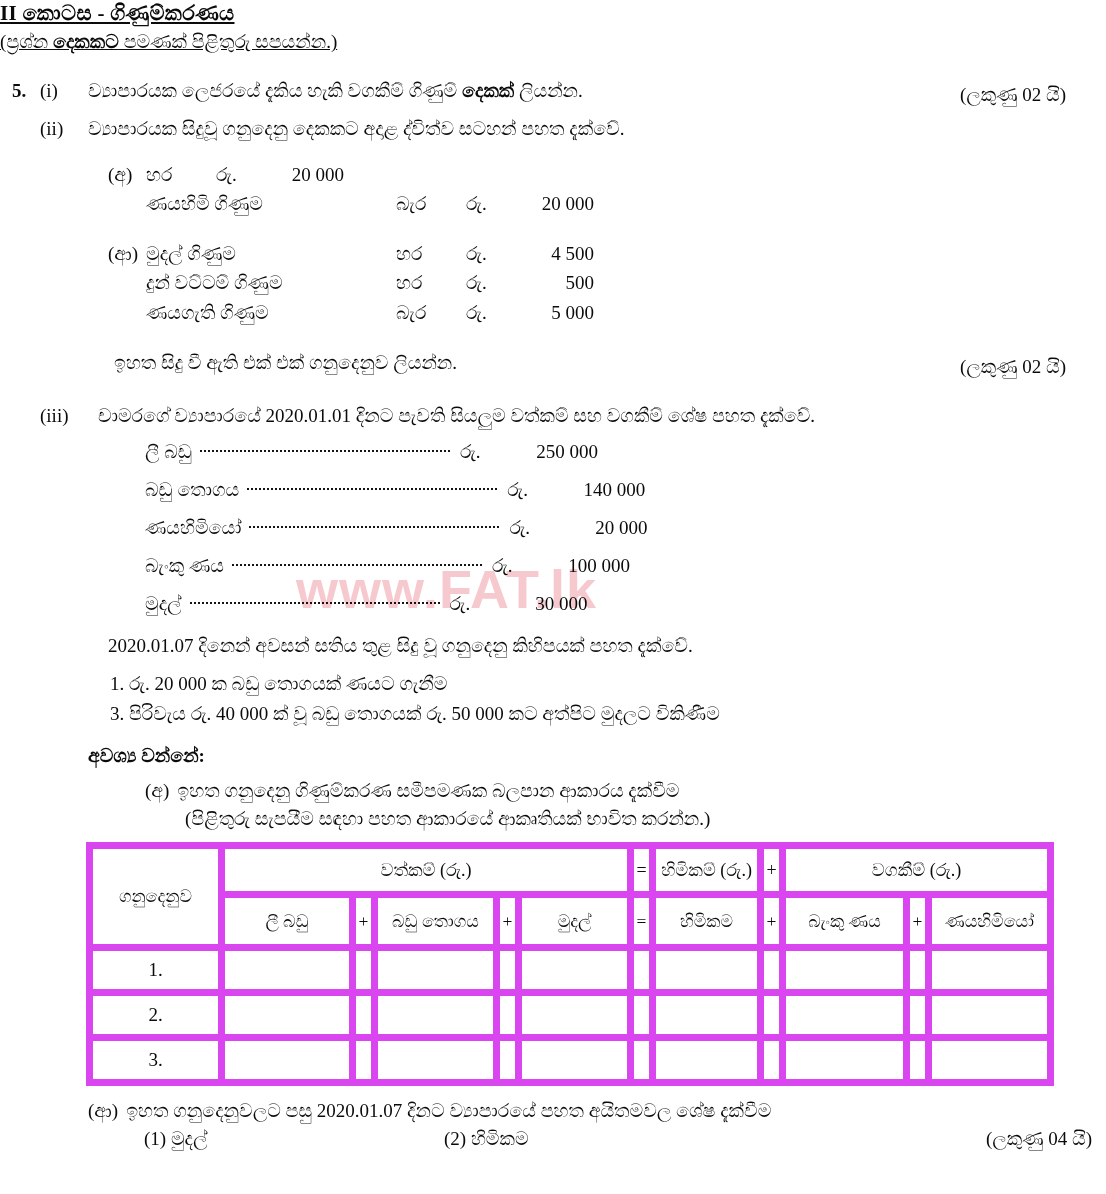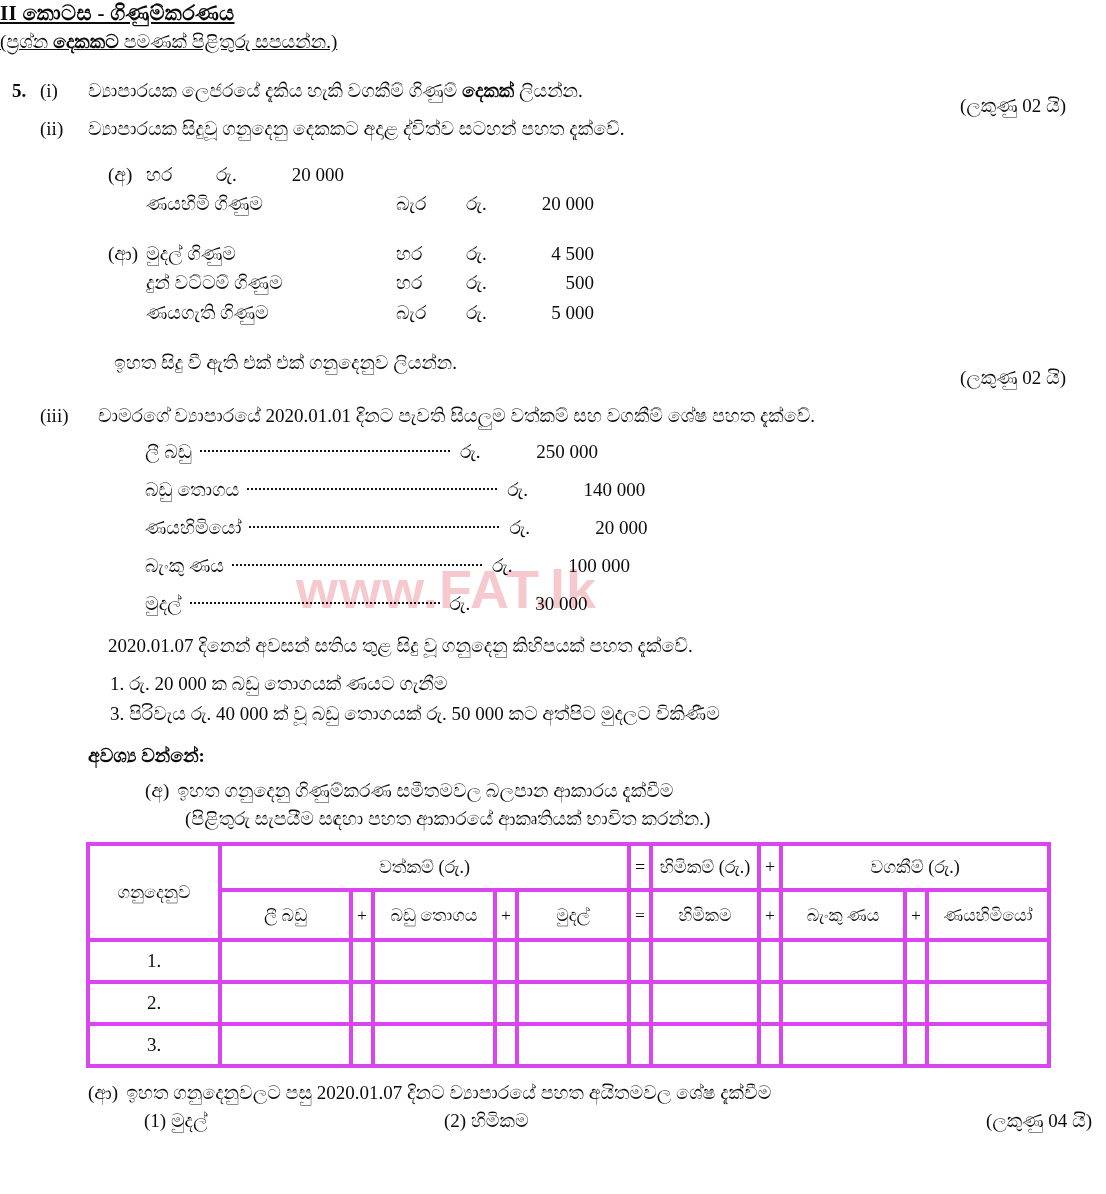--- a/index.html
+++ b/index.html
@@ -74,21 +74,21 @@
   .rnum {
     width: 48px;
     flex: 0 0 48px;
     text-align: left;
     font-size: 19px;
   }
   .qtext { flex: 1 1 auto; }
   .marks {
     position: absolute;
     right: 40px;
-    top: 15px;
+    top: 4px;
     font-size: 19px;
     white-space: nowrap;
   }
 
   
   .entry-group {
     margin-left: 108px;
     font-size: 19px;
     line-height: 1.55;
   }
@@ -181,21 +181,21 @@
   
   table.acc {
     border-collapse: collapse;
     width: 961px;
     margin-left: 86px;
     margin-top: 10px;
     table-layout: fixed;
     font-size: 17.5px;
   }
   table.acc td, table.acc th {
-    border: 4px solid #d946ef;
+    border: 7px solid #d946ef;
     padding: 0;
     text-align: center;
     font-weight: normal;
     vertical-align: middle;
   }
   table.acc th.grp {
     height: 42px;
     font-size: 18px;
   }
   table.acc th.sub {
@@ -352,21 +352,21 @@
     <div class="para" style="">2020.01.07 දිනෙන් අවසන් සතිය තුළ සිදු වූ ගනුදෙනු කිහිපයක් පහත දැක්වේ.</div>
 
     <div class="tx-list" style="margin-top:8px;">
       <div class="tx-item">1. රු. 20 000 ක බඩු තොගයක් ණයට ගැනීම</div>
       <div class="tx-item">3. පිරිවැය රු. 40 000 ක් වූ බඩු තොගයක් රු. 50 000 කට අත්පිට මුදලට විකිණීම</div>
     </div>
 
     <div class="need-head">අවශ්‍ය වන්නේ:</div>
 
     <div class="sub-req" style="margin-top:10px;">
-      <div><span class="lbl">(අ)</span><span>ඉහත ගනුදෙනු ගිණුම්කරණ සමීතමවල බලපාන ආකාරය දැක්වීම</span></div>
+      <div><span class="lbl">(අ)</span><span>ඉහත ගනුදෙනු ගිණුම්කරණ සමීපමණක බලපාන ආකාරය දැක්වීම</span></div>
       <div class="sub-note">(පිළිතුරු සැපයීම සඳහා පහත ආකාරයේ ආකෘතියක් භාවිත කරන්න.)</div>
     </div>
 
     <table class="acc">
       <colgroup>
         <col style="width:132px">
         <col style="width:131px">
         <col style="width:22px">
         <col style="width:122px">
         <col style="width:22px">

